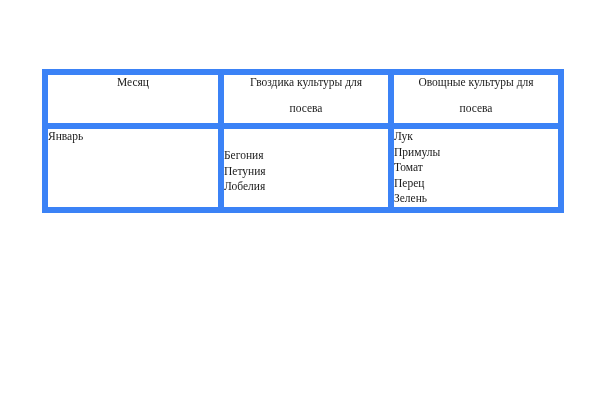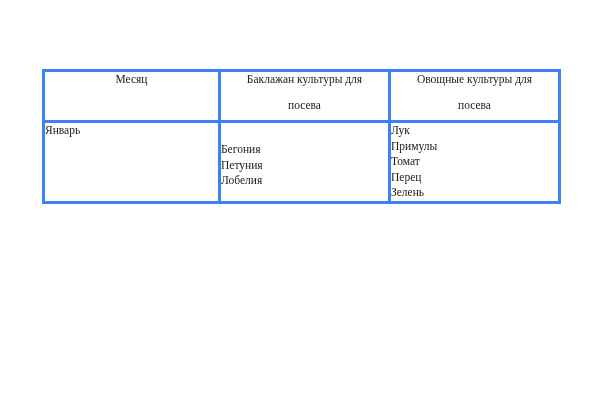--- a/index.html
+++ b/index.html
@@ -25,21 +25,21 @@
     position: absolute;
     left: 42px;
     top: 69px;
     width: 516px;
     border-collapse: collapse;
     table-layout: fixed;
   }
 
   .planting-table td,
   .planting-table th {
-    border: 3px solid #3b82f6;
+    border: 6px solid #3b82f6;
     padding: 0;
     vertical-align: top;
     font-weight: normal;
     font-size: 11.5px;
     line-height: 15.5px;
     color: #1b1b1b;
     font-family: Liberation Serif, serif;
   }
 
   col.c-month  { width: 176px; }
@@ -99,21 +99,21 @@
       <col class="c-flower">
       <col class="c-veg">
     </colgroup>
 
     <thead>
       <tr>
         <th class="head-cell">
           <span class="head-line">Месяц</span>
         </th>
         <th class="head-cell">
-          <span class="head-line">Баклажан культуры для</span>
+          <span class="head-line">Гвоздика культуры для</span>
           <span class="head-line second">посева</span>
         </th>
         <th class="head-cell">
           <span class="head-line">Овощные культуры для</span>
           <span class="head-line second">посева</span>
         </th>
       </tr>
     </thead>
 
     <tbody>

